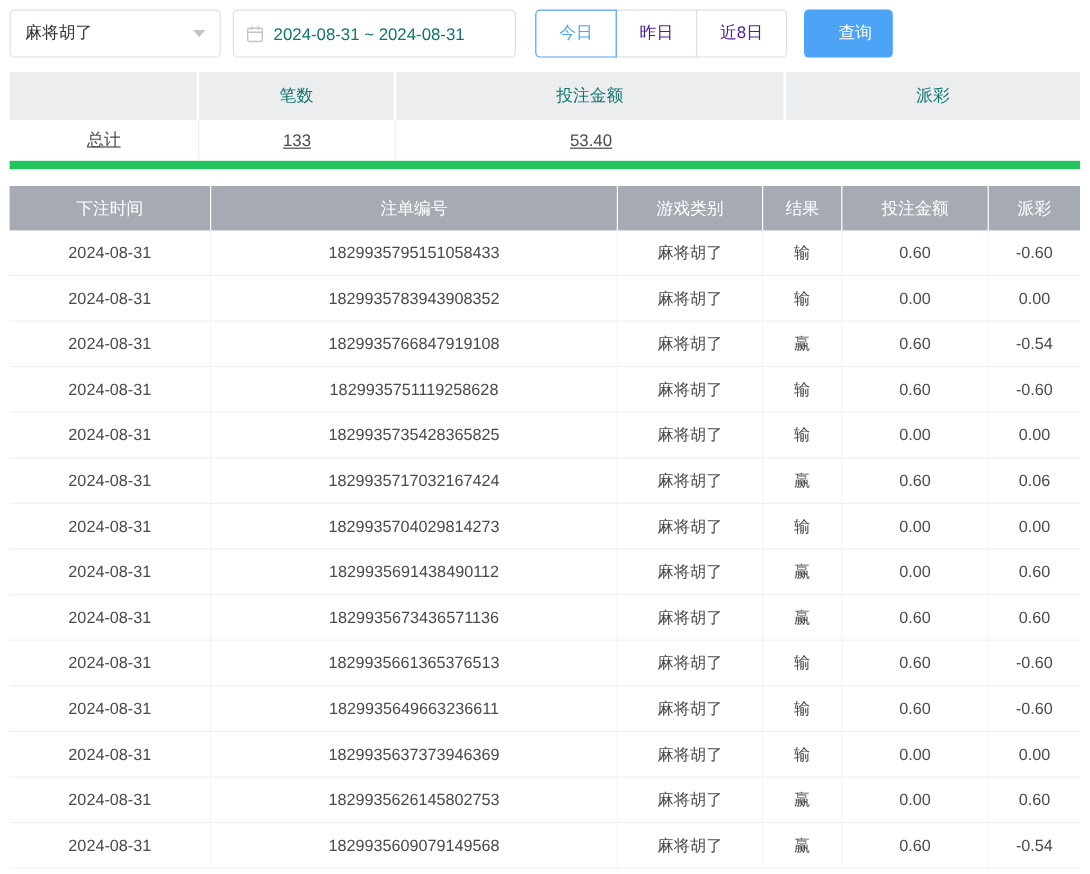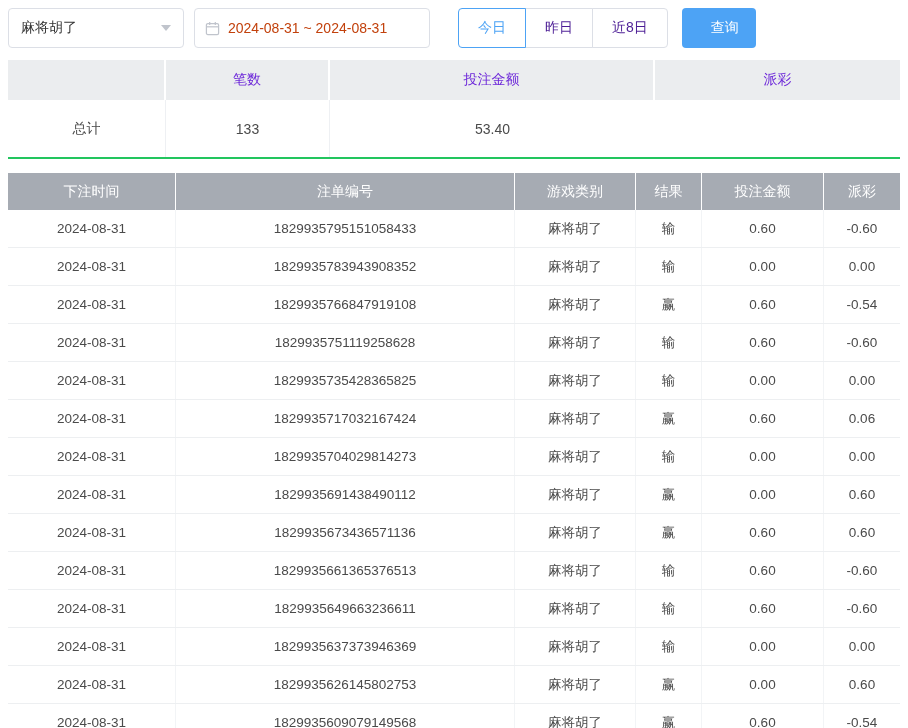--- a/index.html
+++ b/index.html
@@ -39,26 +39,26 @@
   .date-input {
     width: 236px;
     height: 40px;
     border: 1px solid #dcdfe6;
     border-radius: 4px;
     display: flex;
     align-items: center;
     gap: 8px;
     padding: 0 10px;
     font-size: 14px;
-    color: #c2410c;
+    color: #0f766e;
     margin-left: 10px;
     background: #fff;
     cursor: pointer;
   }
-  .btn-group { display: flex; margin-left: 28px; }
+  .btn-group { display: flex; margin-left: 16px; }
   .qbtn {
     height: 40px;
     padding: 0 19px;
     background: #fff;
     border: 1px solid #dcdfe6;
     color: #4c1d95;
     font-size: 14px;
     cursor: pointer;
     margin-left: -1px;
     font-family: inherit;
@@ -89,28 +89,29 @@
   .summary { margin: 12px 8px 0 8px; font-size: 14px; }
   .summary-header {
     display: grid;
     grid-template-columns: 158px 164px 325px 1fr;
     background: #ebedef;
     height: 40px;
   }
   .summary-header .cell {
     display: flex; align-items: center; justify-content: center;
     border-right: 2px solid #ffffff;
-    color: #6d28d9;
+    color: #0f766e;
   }
   .summary-header .cell:last-child { border-right: none; }
   .summary-body {
     display: grid;
     grid-template-columns: 158px 164px 325px 1fr;
-    height: 59px;
-    border-bottom: 2px solid #22c55e;
+    height: 41px;
+    border-bottom: 7px solid #22c55e;
+    text-decoration: underline;
   }
   .summary-body .cell {
     display: flex; align-items: center; justify-content: center;
     border-right: 1px solid #eef0f3;
   }
   .summary-body .cell:last-child { border-right: none; }
 
   
   .bet-table { margin: 14px 8px 0 8px; font-size: 13.5px; }
   .thead {

